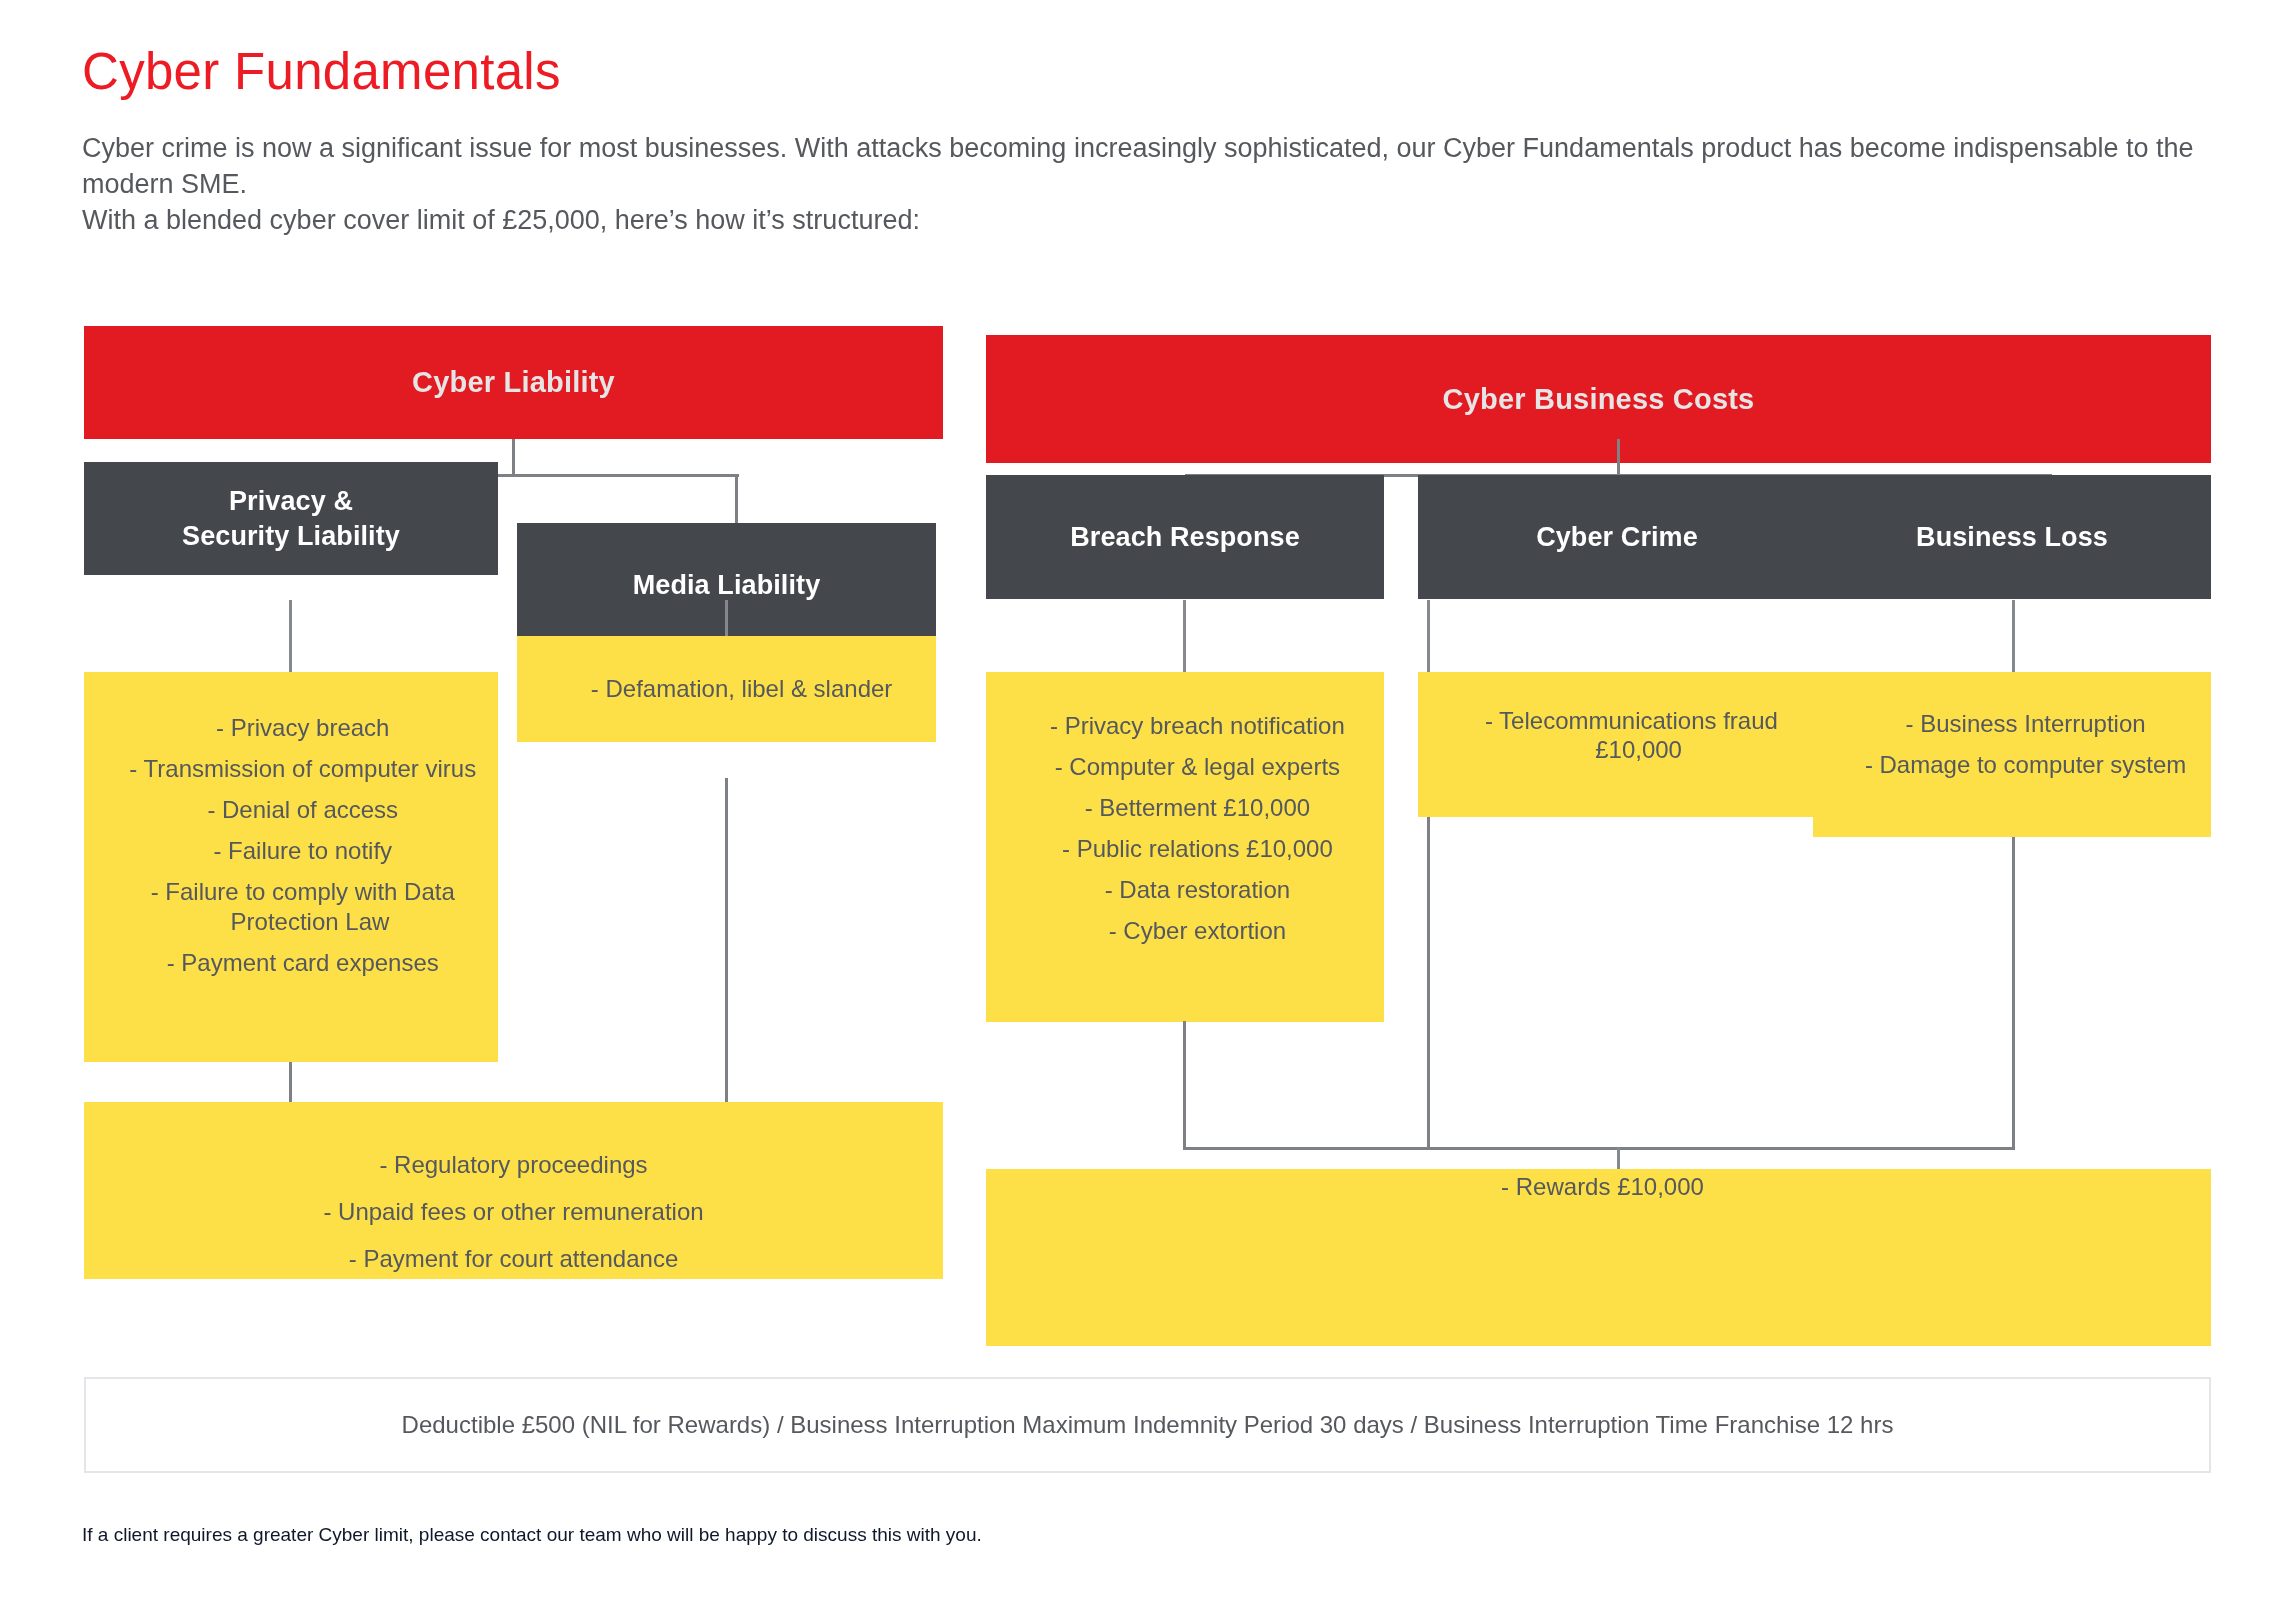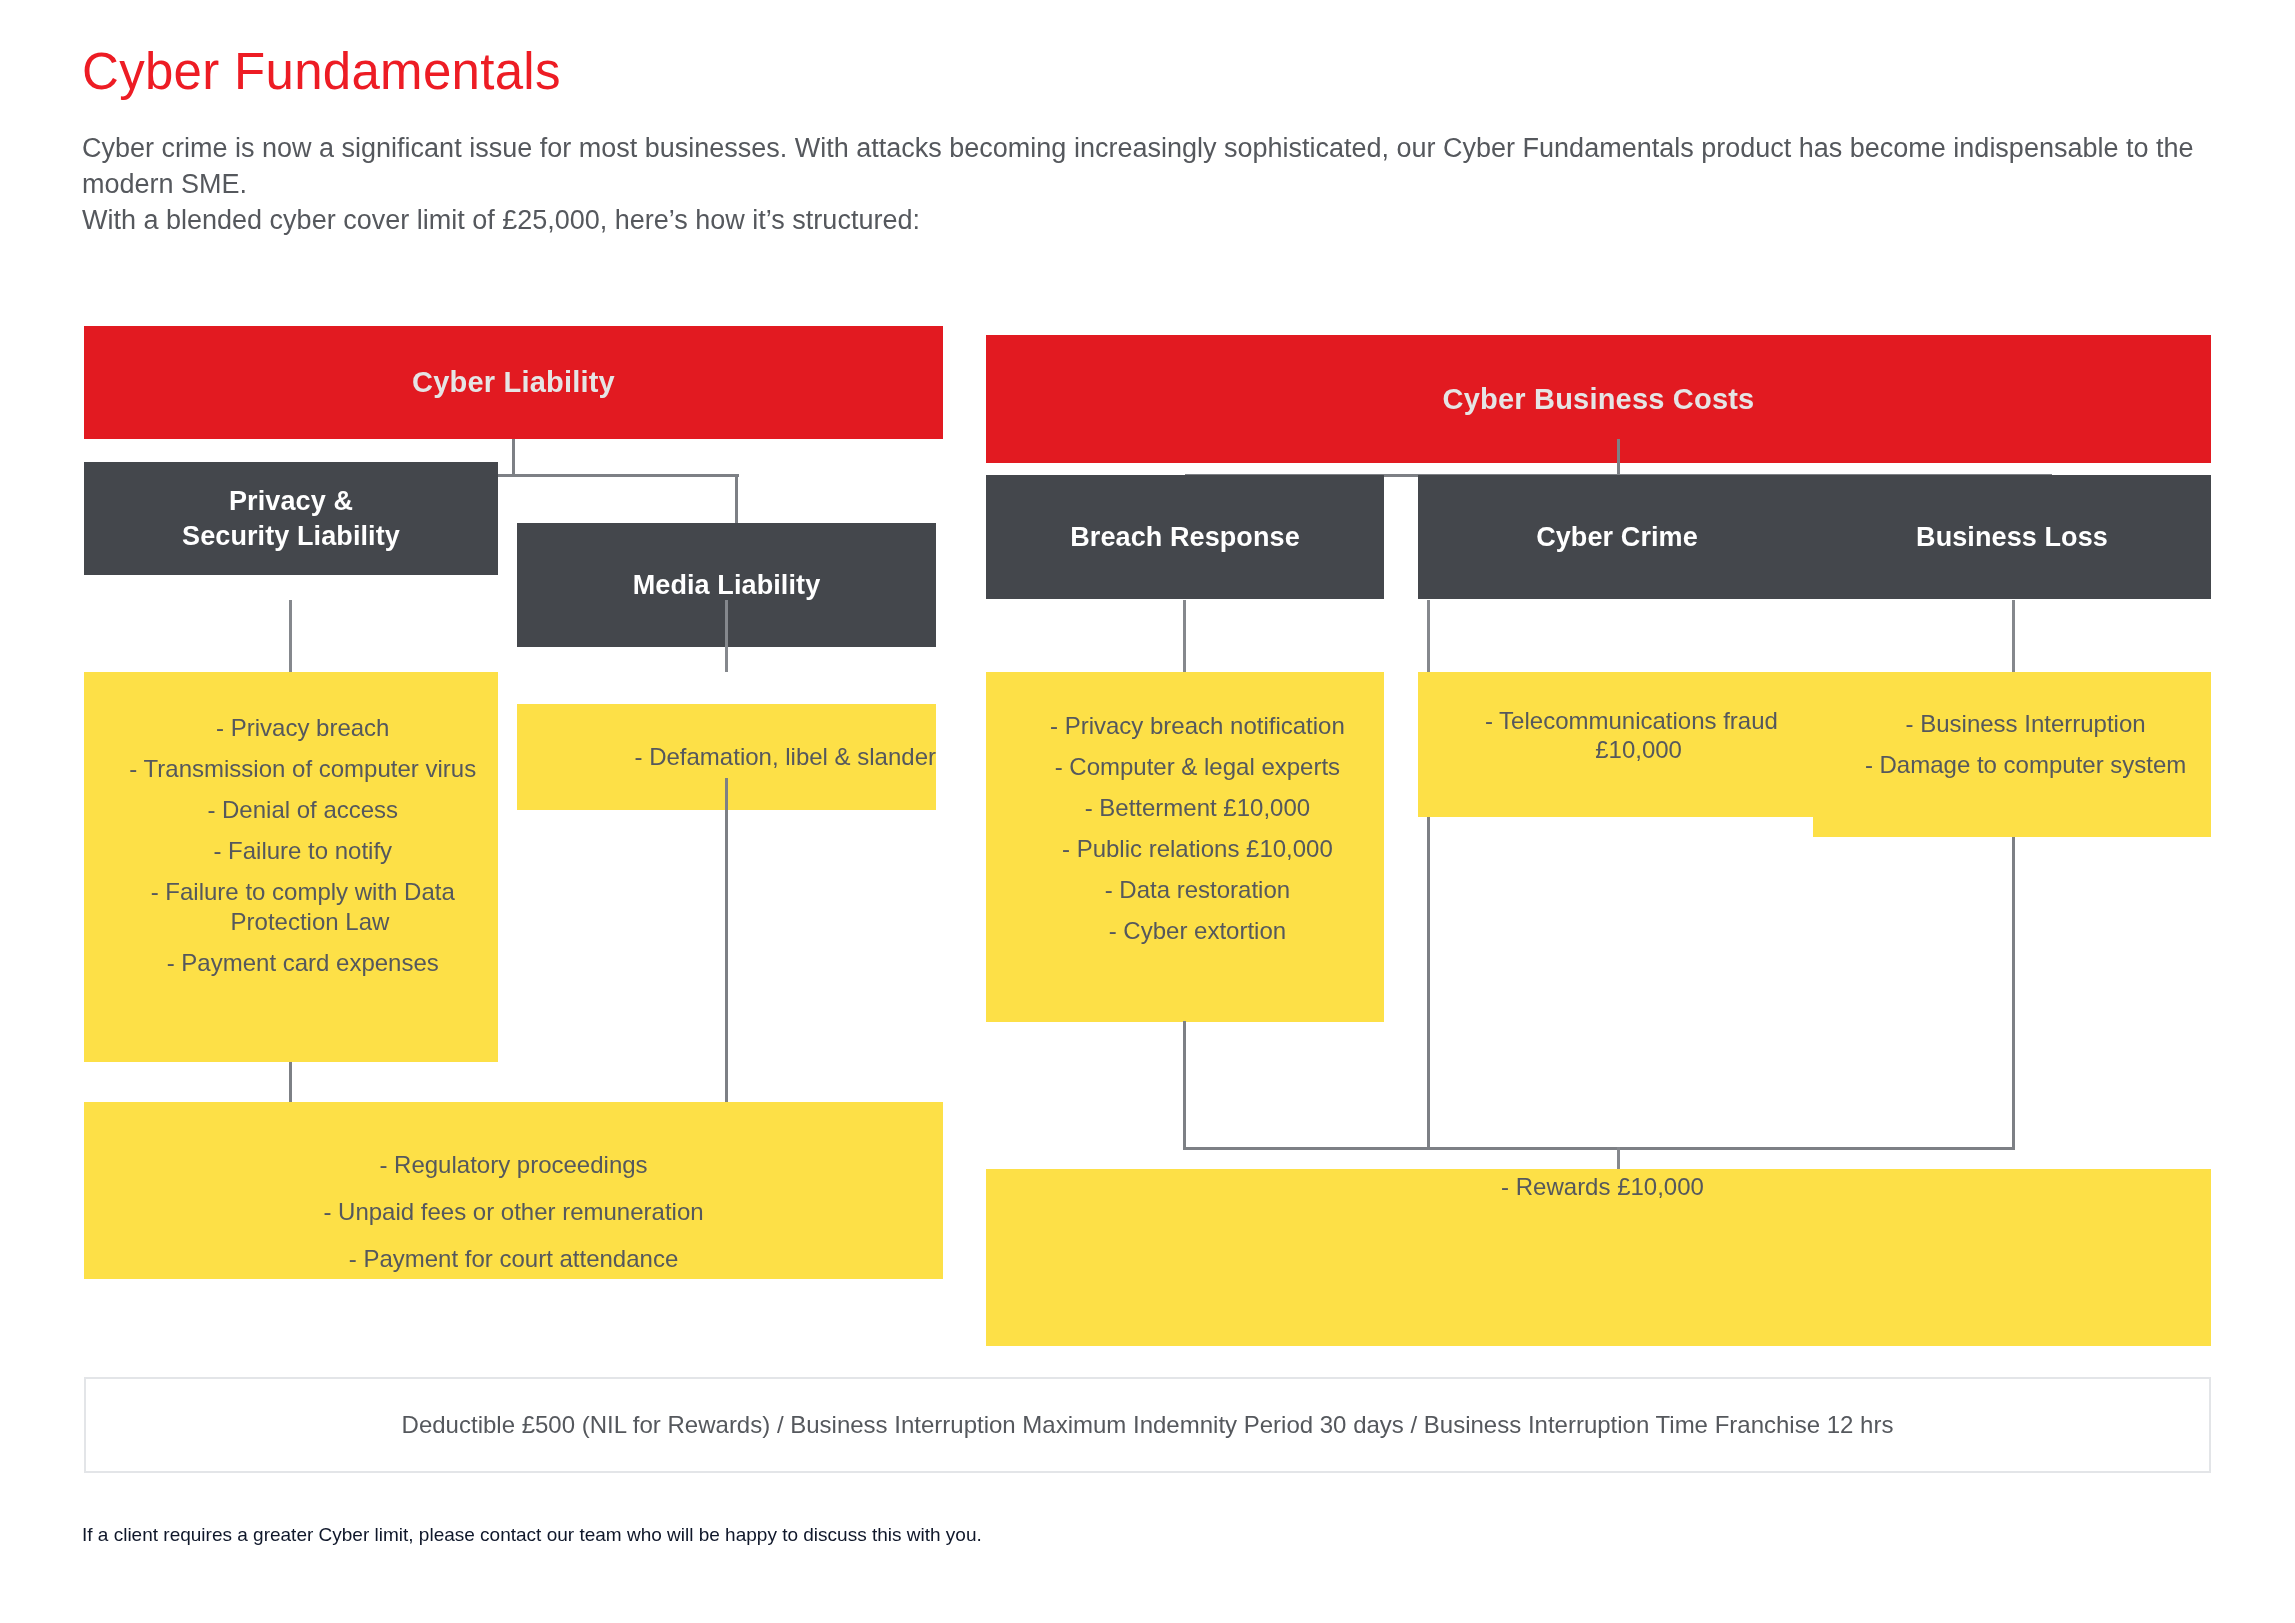--- a/index.html
+++ b/index.html
@@ -189,21 +189,21 @@
       <li>- Privacy breach</li>
       <li>- Transmission of computer virus</li>
       <li>- Denial of access</li>
       <li>- Failure to notify</li>
       <li>- Failure to comply with Data
   Protection Law</li>
       <li>- Payment card expenses</li>
     </ul>
   </div>
 
-  <div class="node node-light" style="left:517px; top:704px; width:419px; height:106px; padding:38px 0 0 25px;text-align:right;">
+  <div class="node node-light" style="left:517px; top:636px; width:419px; height:106px; padding:38px 0 0 25px;">
     <ul class="bullet-list">
       <li>- Defamation, libel &amp; slander</li>
     </ul>
   </div>
 
   <div class="conn conn-v" style="left:289px; top:1062px; width:3.3px; height:88px;"></div>
   <div class="conn conn-v" style="left:725px; top:778px; width:3.3px; height:372px;"></div>
   <div class="conn conn-h" style="left:289px; top:1147px; width:439px; height:3.3px;"></div>
   <div class="conn conn-v conn-thin" style="left:512px; top:1147px; width:2.6px; height:38px;"></div>
 

